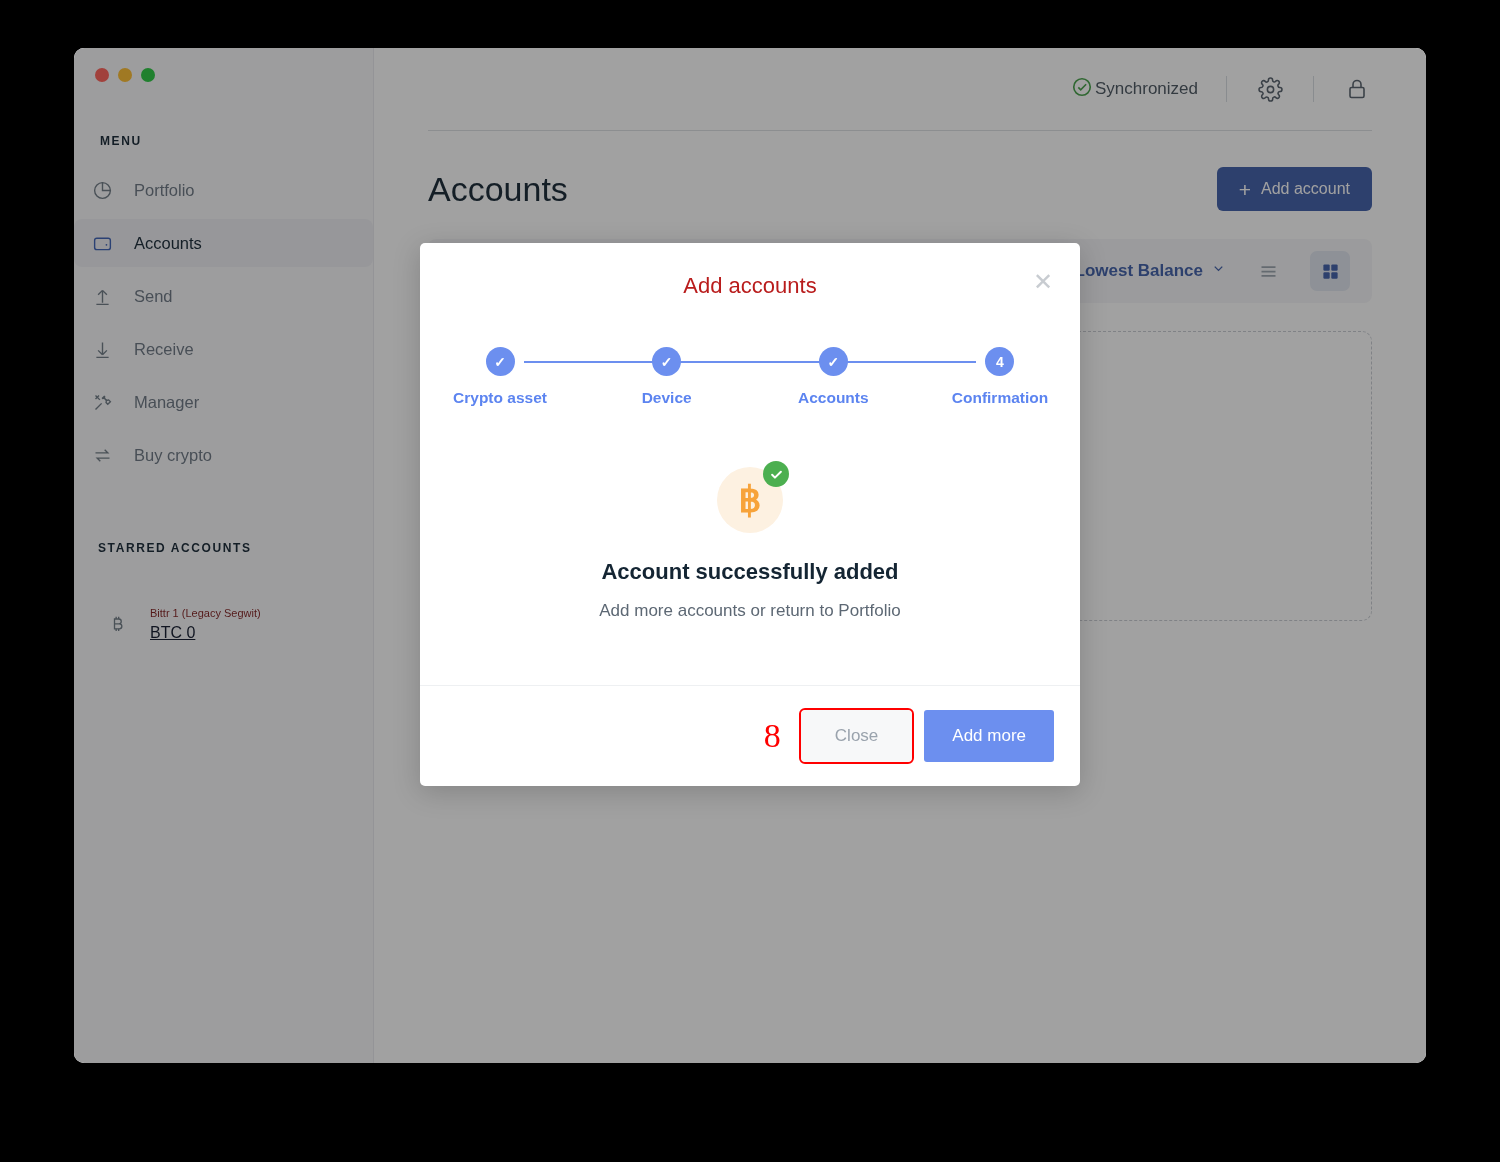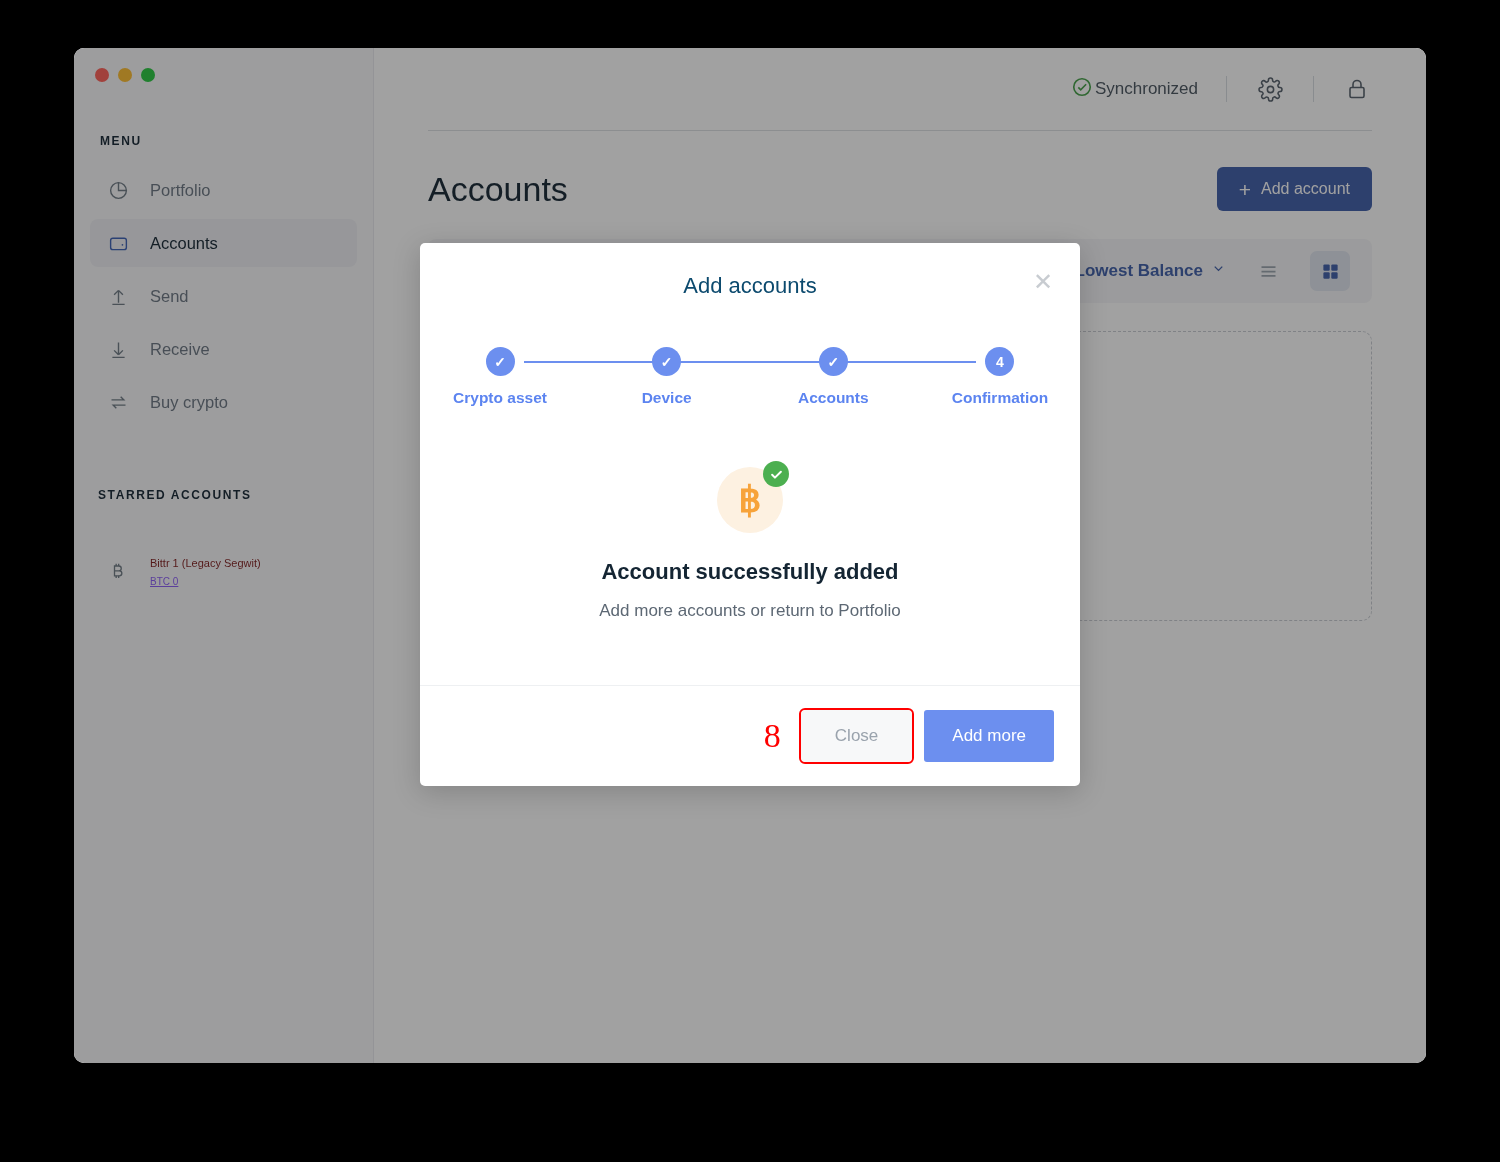--- a/index.html
+++ b/index.html
@@ -51,21 +51,21 @@
   .dot.green { background: #28c840; }
 
   .side-section-title {
     font-size: 12px;
     font-weight: 700;
     letter-spacing: 1.6px;
     color: #142533;
     padding-left: 26px;
     margin-top: 52px;
   }
-  .nav { margin-top: 18px; padding: 0 16px; text-align: center; }
+  .nav { margin-top: 18px; padding: 0 0; text-align: center; }
   .nav-item {
     display: flex; align-items: center;
     height: 48px;
     padding-left: 16px;
     border-radius: 8px;
     margin-bottom: 5px;
     cursor: pointer;
   }
   .nav-item.active { background: #eeeff3; }
   .nav-ico {
@@ -89,21 +89,21 @@
   }
   .starred-item {
     display: flex; align-items: center;
     padding: 0 16px 0 32px;
     height: 54px;
     margin-top: 42px;
     cursor: pointer;
   }
   .starred-ico { width: 22px; margin-right: 22px; color: #6e7a84; display:flex; align-items:center; justify-content:center;}
   .starred-name { font-size: 11px; color: #7f1d1d; line-height: 1.3; }
-  .starred-sub { font-size: 10px; color: #8b5cf6; line-height: 1.45; text-decoration: underline; }
+  .starred-sub { font-size: 16px; color: #0f172a; line-height: 1.45; text-decoration: underline; }
 
   
   .main { flex: 1; position: relative; background: #ffffff; }
   .topbar {
     height: 82px;
     display: flex; align-items: center; justify-content: flex-end;
     padding-right: 54px;
     gap: 0px;
   }
   .sync {
@@ -195,21 +195,21 @@
     background: #ffffff;
     border-radius: 5px;
     z-index: 60;
     box-shadow: 0 6px 28px rgba(0,0,0,0.18);
   }
   .modal-head {
     position: relative;
     padding: 30px 0 0 0;
     text-align: center;
   }
-  .modal-title { font-size: 22px; color: #0c4a6e; font-weight: 400; }
+  .modal-title { font-size: 22px; color: #b91c1c; font-weight: 400; }
   .modal-close {
     position: absolute; right: 24px; top: 26px;
     width: 26px; height: 26px;
     display: flex; align-items: center; justify-content: center;
     color: #c8ccd1; font-size: 24px; cursor: pointer; font-weight: 300;
     line-height: 1;
   }
 
   .stepper {
     position: relative;
@@ -332,20 +332,31 @@
 
         <div class="nav-item">
           <span class="nav-ico">
             <svg width="21" height="21" viewBox="0 0 24 24" fill="none" stroke="currentColor" stroke-width="1.6">
               <path d="M12 4v14M12 18l-5-5M12 18l5-5M5 21h14"></path>
             </svg>
           </span>
           <span class="nav-label">Receive</span>
         </div>
 
+        <div class="nav-item">
+          <span class="nav-ico">
+            <svg width="21" height="21" viewBox="0 0 24 24" fill="none" stroke="currentColor" stroke-width="1.6">
+              <path d="M4 20l7-7"></path>
+                <path d="M14.5 4.5a3.5 3.5 0 0 0 4.6 4.6L21 11l-3 3-1.9-1.9a3.5 3.5 0 0 0-4.6-4.6z"></path>
+              <path d="M4 4l5 5"></path>
+                <path d="M8 4L4 8"></path>
+            </svg>
+          </span>
+          <span class="nav-label">Manager</span>
+        </div>
 
         <div class="nav-item">
           <span class="nav-ico">
             <svg width="21" height="21" viewBox="0 0 24 24" fill="none" stroke="currentColor" stroke-width="1.6">
               <path d="M4 9h14l-3.5-3.5"></path>
                 <path d="M20 15H6l3.5 3.5"></path>
             </svg>
           </span>
           <span class="nav-label">Buy crypto</span>
         </div>

